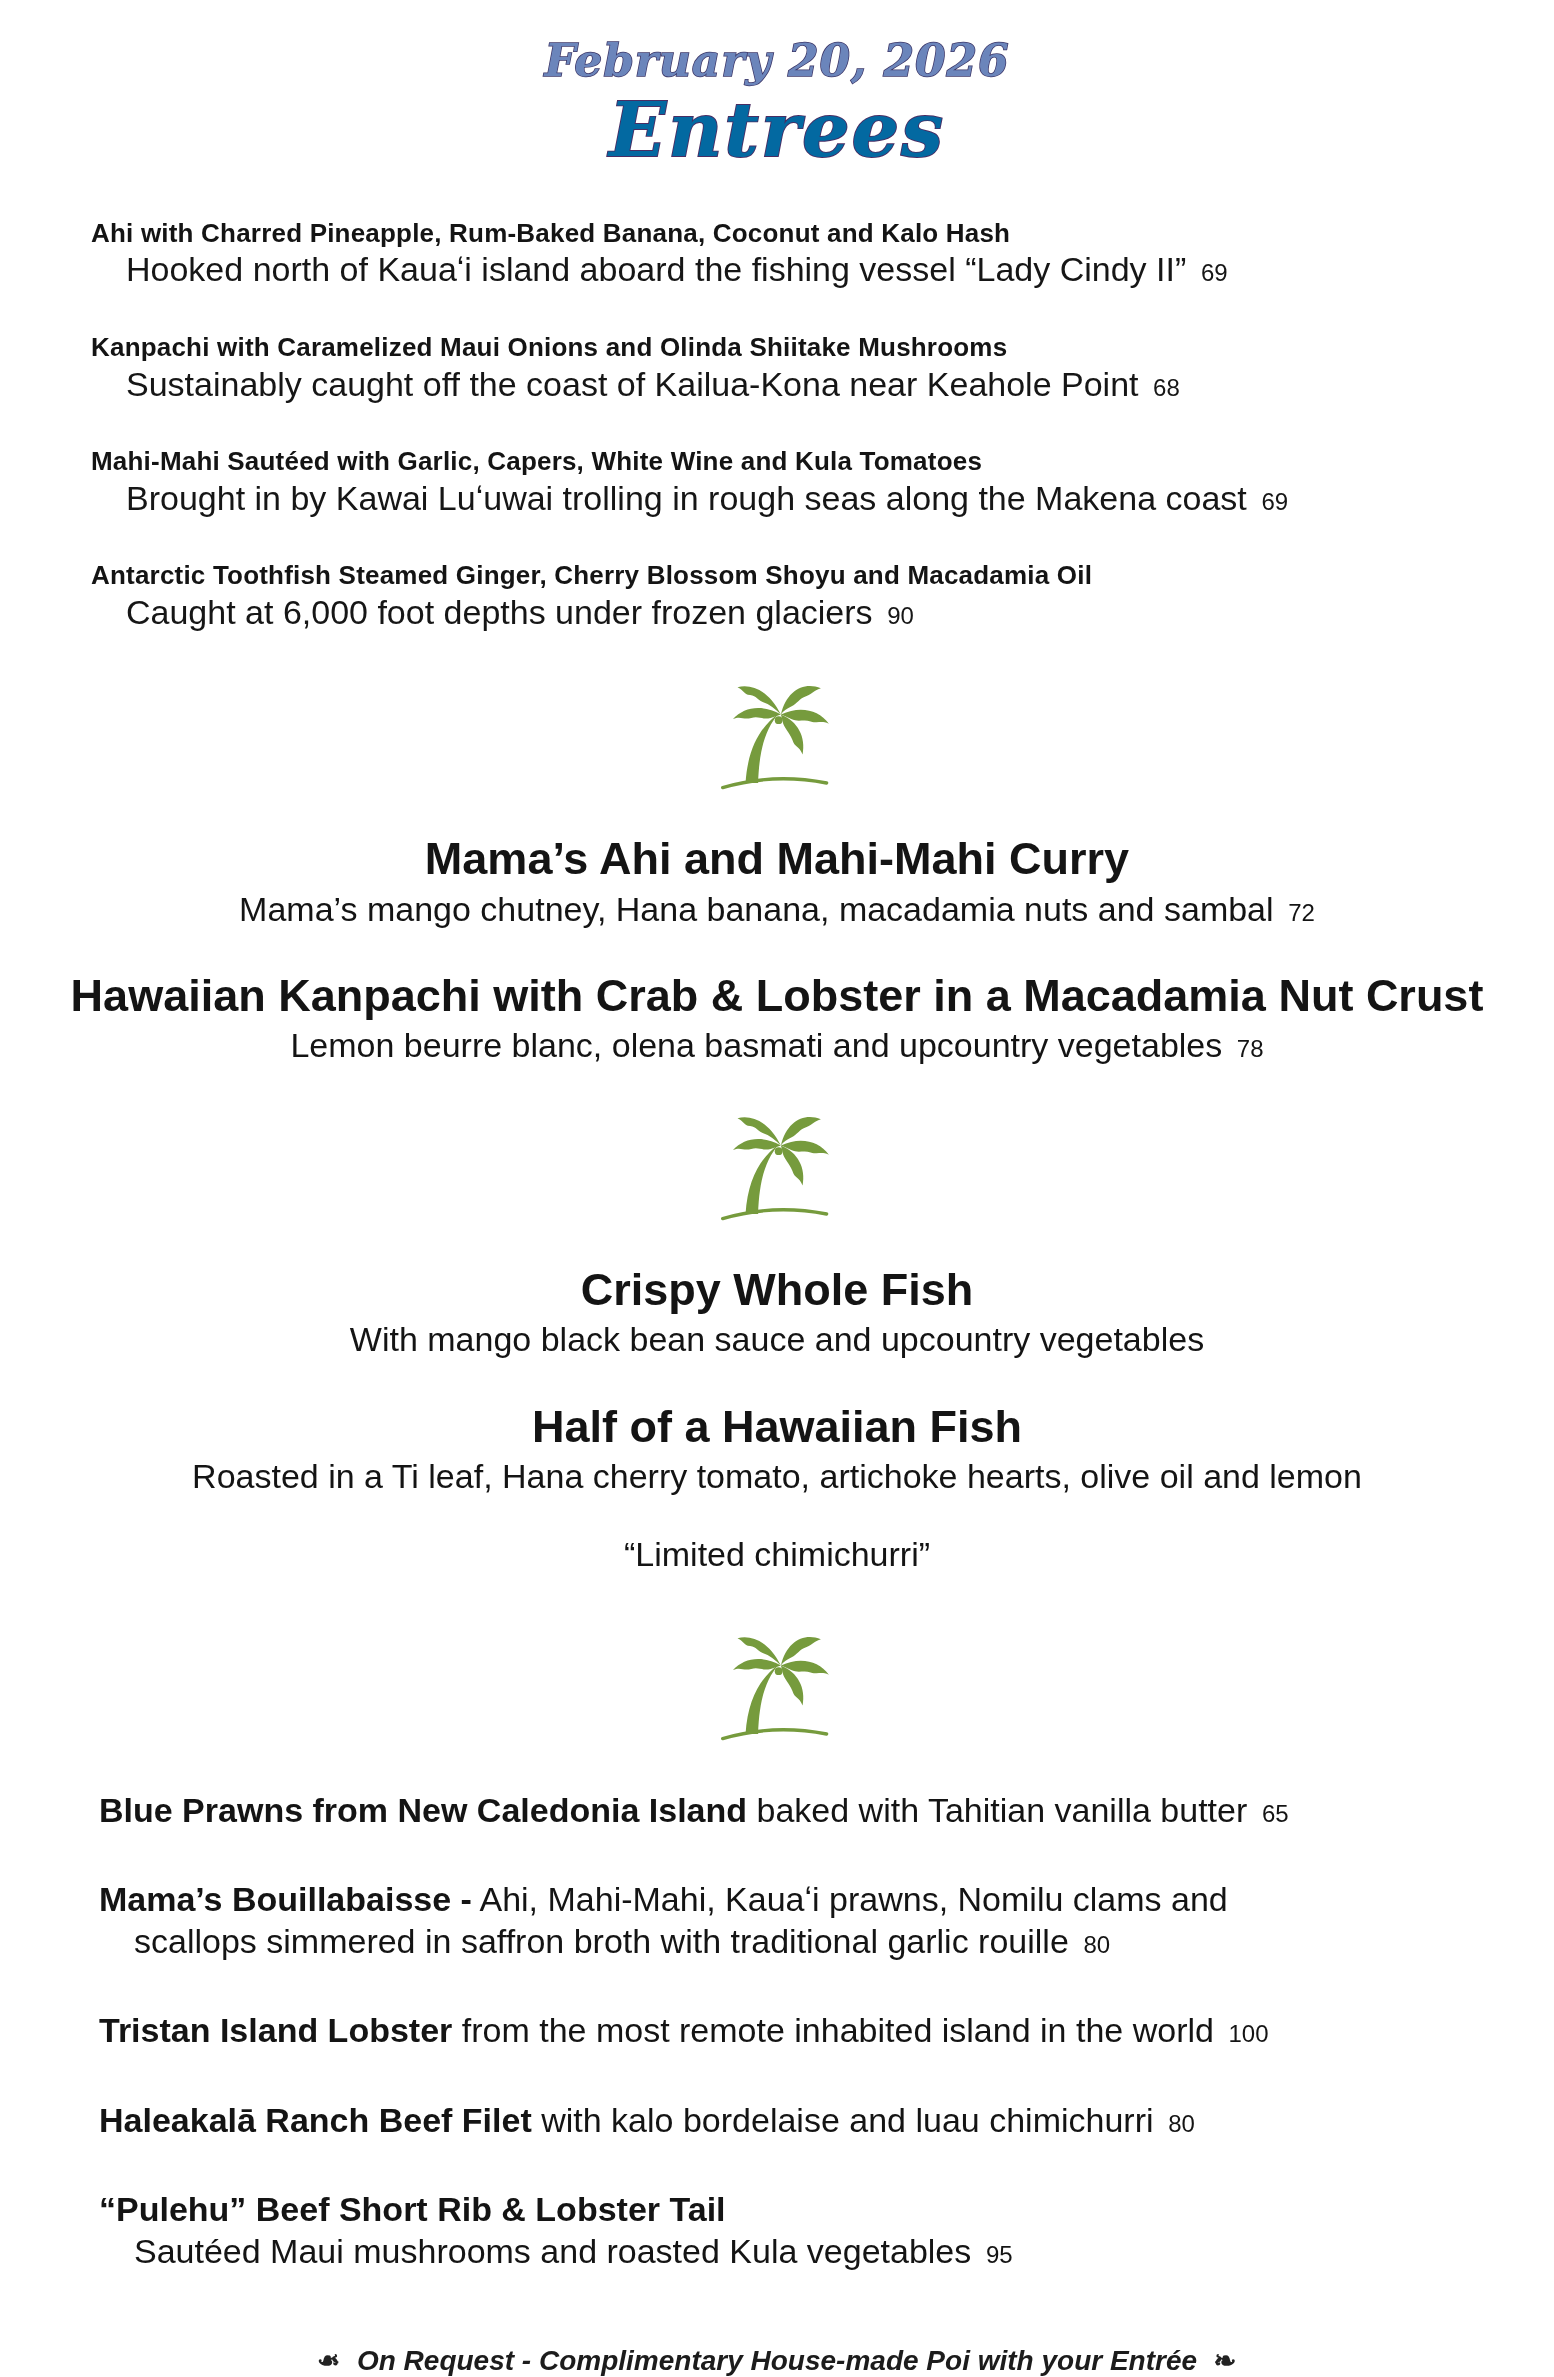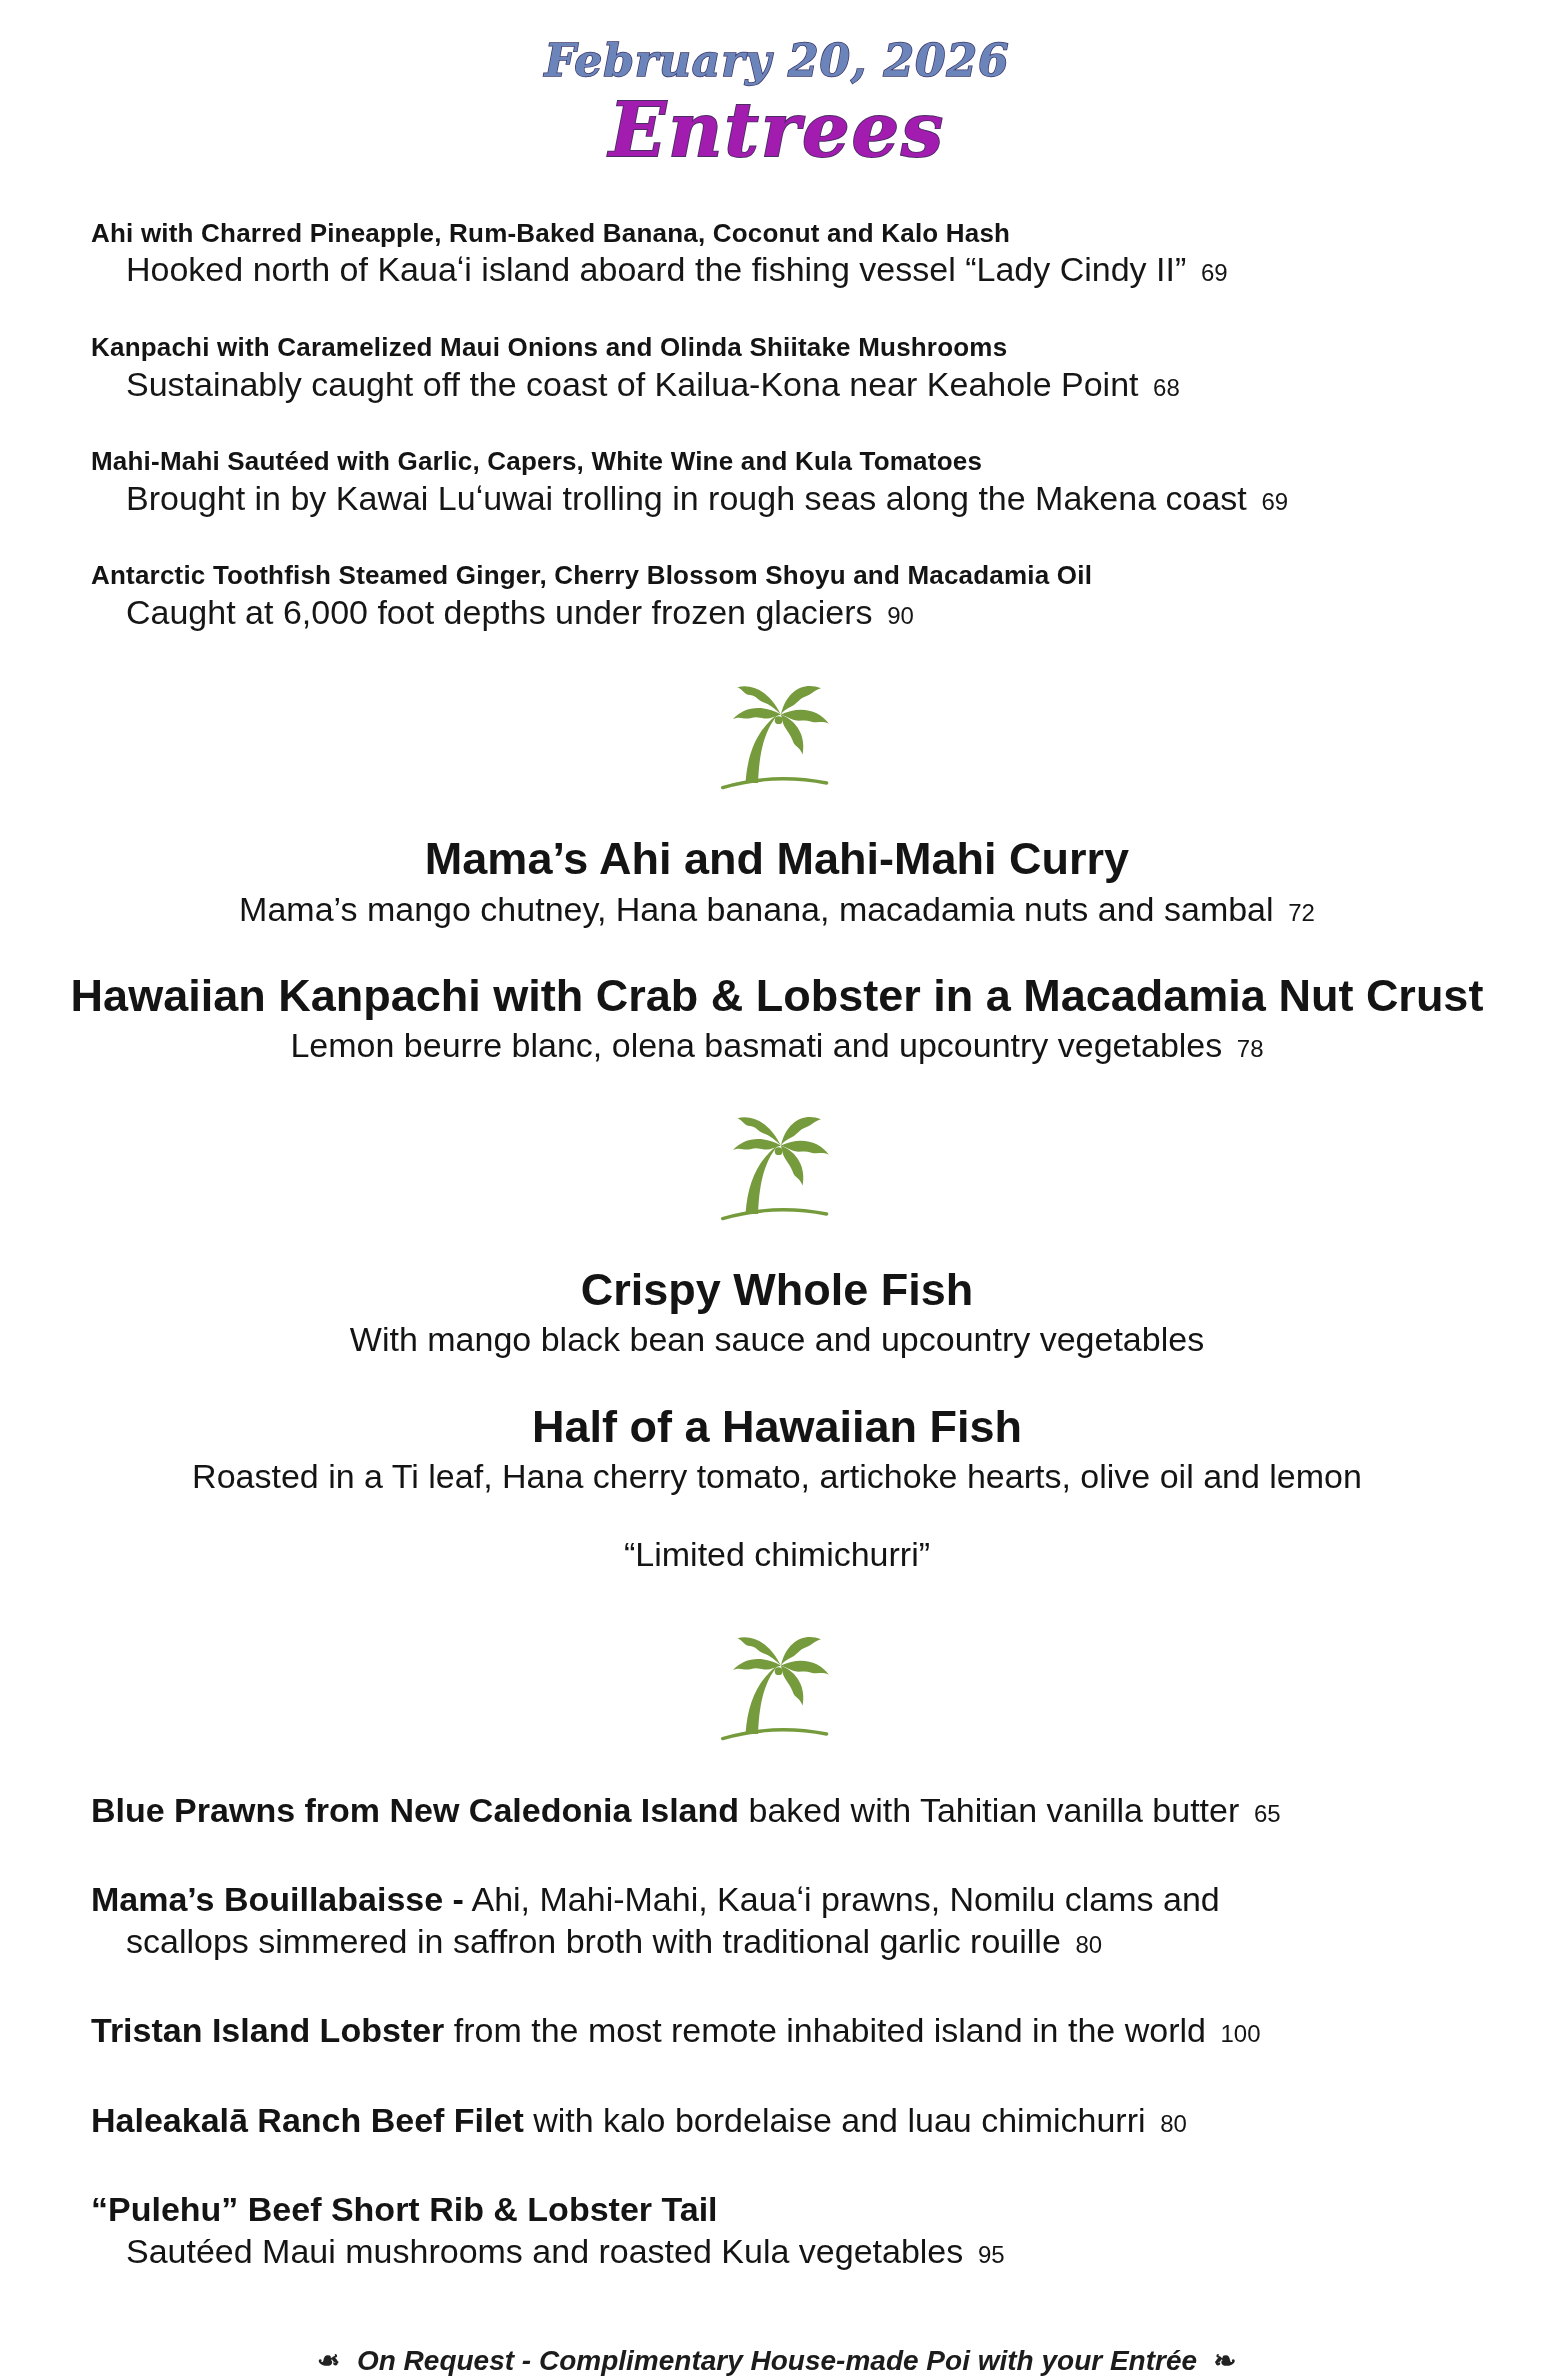--- a/index.html
+++ b/index.html
@@ -19,42 +19,42 @@
     font-size:44px; line-height:1.1;
     color:#6b85bb;
     -webkit-text-stroke:1.5px #3d3768;
     paint-order:stroke fill;
     letter-spacing:0.9px;
   }
   .entrees-title {
     font-family:"DejaVu Serif", serif;
     font-style:italic; font-weight:bold;
     font-size:75px; line-height:1.05;
-    color:#a21caf;
+    color:#0369a1;
     -webkit-text-stroke:1.8px #4a2d63;
     paint-order:stroke fill;
     margin-top:5.5px;
     letter-spacing:1.8px;
   }
   
   .items-left { margin-top:48px; }
   .item { margin:0 82px 41px 91px; }
   .item .t { font-weight:bold; font-size:26px; line-height:1.22; letter-spacing:0.2px; }
   .item .d { font-size:34px; line-height:1.22; margin-left:35px; color:#161616; }
   .price { font-size:24px; margin-left:14.6px; }
   
   .palm-row { display:flex; justify-content:center; margin:35px 0 20px 0; }
   .palm-row svg { display:block; }
   
   .citem { text-align:center; margin-bottom:38px; }
   .citem .t { font-weight:bold; font-size:45px; line-height:1.25; }
   .citem .d { font-size:34px; line-height:1.25; }
   .note { text-align:center; font-size:34px; margin-top:25.6px; }
   
-  .items-bottom { margin-top:16.5px; }
+  .items-bottom { margin-top:16.5px;padding-left:8px; }
   .bitem { margin:0 73px 48px 91px; font-size:34px; line-height:1.22; }
   .bitem .lead { font-weight:bold; }
   .bitem .line2 { margin-left:35px; }
   .bitem-title { font-weight:bold; }
   
   .footer {
     text-align:center; margin-top:73px;
     font-size:28px; font-weight:bold; font-style:italic;
     color:#1c1c1c;
   }

